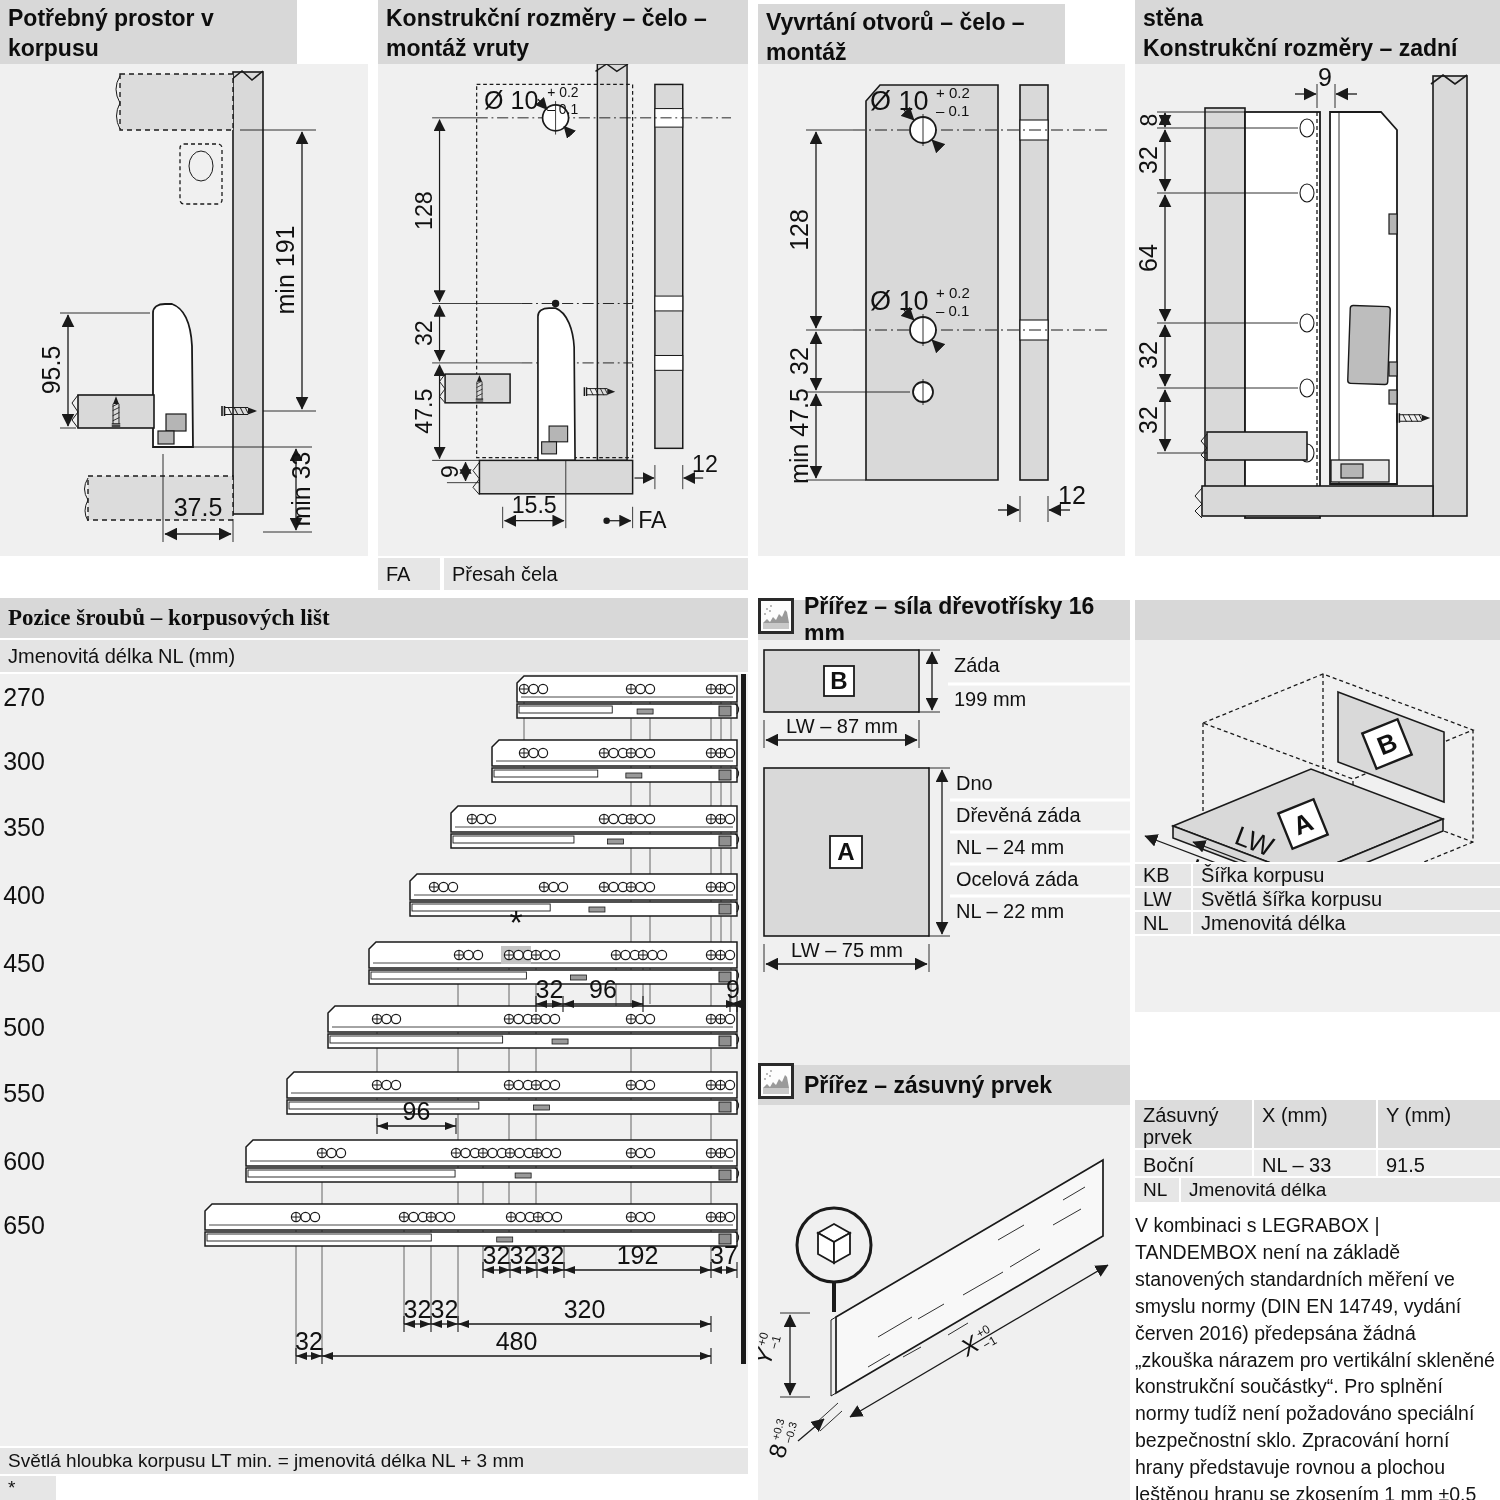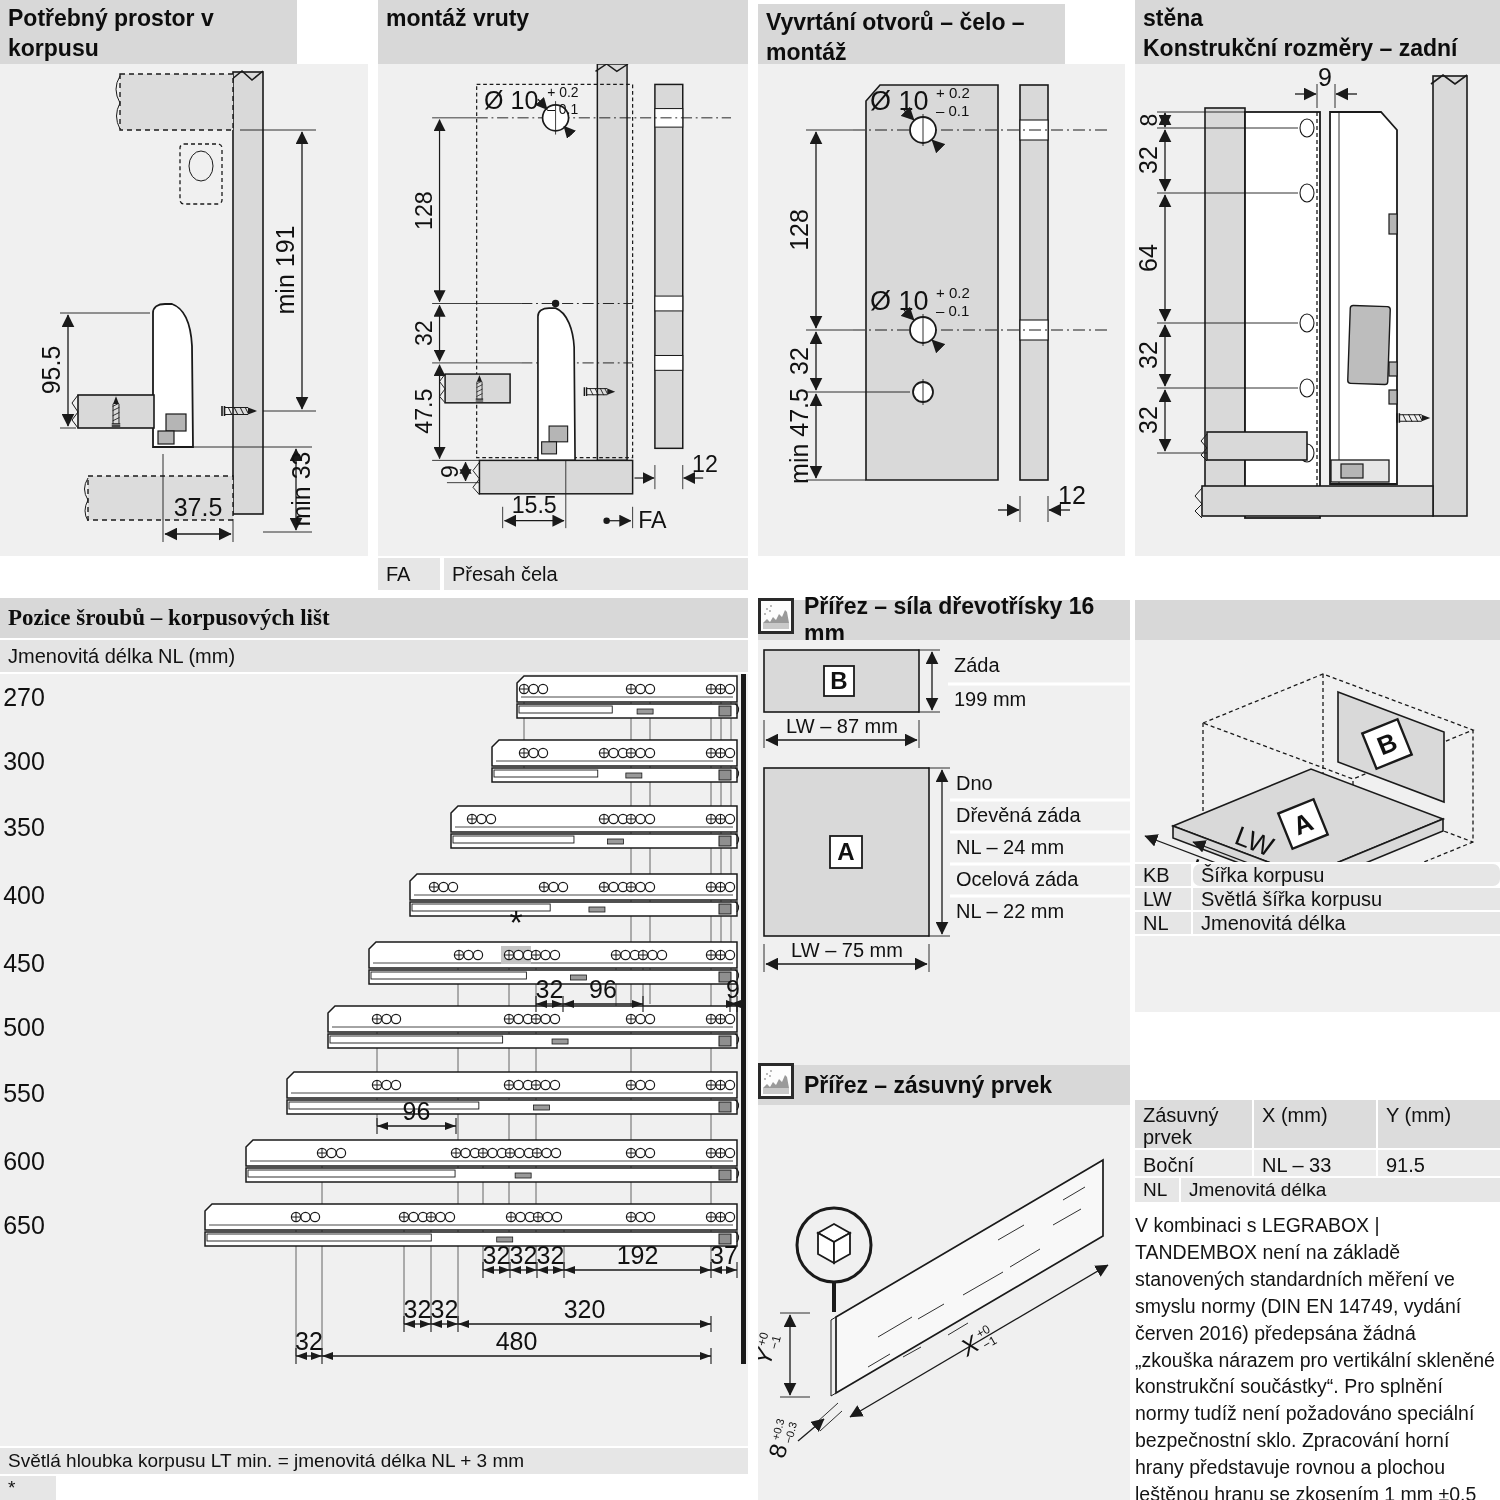--- a/index.html
+++ b/index.html
@@ -94,20 +94,21 @@
       <text class="dtx" text-anchor="middle" x="198" y="452">37.5</text>
 
       <line x1="193" y1="383" x2="312" y2="383" class="thin"></line>
       <line x1="263" y1="468" x2="312" y2="468" class="thin"></line>
       <line x1="296" y1="385" x2="296" y2="466" class="dim" marker-start="url(#ar)" marker-end="url(#ar)"></line>
       <text class="dtx" text-anchor="middle" transform="translate(310,425) rotate(-90)">min 33</text>
     </svg>
   </div>
 
   <div class="abs hdr" style="left:378px;top:0;width:370px;">
+    <div>Konstrukční rozměry – čelo –</div>
     <div>montáž vruty</div>
   </div>
   <div class="abs body-area" style="left:378px;top:64px;width:370px;height:492px;">
     <svg viewBox="0 0 370 530" width="370" height="492">
       <rect x="222" y="0" width="32" height="427" class="g"></rect>
       <path d="M220,8 l12,-8 l11,8 l12,-8" class="ln"></path>
       <rect x="92" y="22" width="168" height="402" class="dsh"></rect>
 
       <rect x="284" y="22" width="30" height="392" class="g"></rect>
       <rect x="284" y="48" width="30" height="20" class="wn"></rect>
@@ -815,21 +816,21 @@
       </g>
       <line x1="58" y1="202" x2="192" y2="253" class="dim" marker-start="url(#ar)" marker-end="url(#ar)"></line>
       <text transform="translate(116,210) rotate(21)" text-anchor="middle" style="font-size:27px">LW</text>
       <line x1="10" y1="196" x2="168" y2="256" class="dim" marker-start="url(#ar)" marker-end="url(#ar)"></line>
       <text transform="translate(70,242) rotate(21)" text-anchor="middle" style="font-size:27px">KB</text>
     </svg>
   </div>
   <div class="abs legendrow" style="left:1135px;top:864px;width:56px;height:22px;">
       <span>KB</span>
     </div>
-  <div class="abs legendrow" style="left:1193px;top:864px;width:307px;height:22px;border-radius:7px;">
+  <div class="abs legendrow" style="left:1193px;top:864px;width:307px;height:22px;">
       <span>Šířka korpusu</span>
     </div>
   <div class="abs legendrow" style="left:1135px;top:888px;width:56px;height:22px;">
       <span>LW</span>
     </div>
   <div class="abs legendrow" style="left:1193px;top:888px;width:307px;height:22px;">
       <span>Světlá šířka korpusu</span>
     </div>
   <div class="abs legendrow" style="left:1135px;top:912px;width:56px;height:22px;">
       <span>NL</span>

